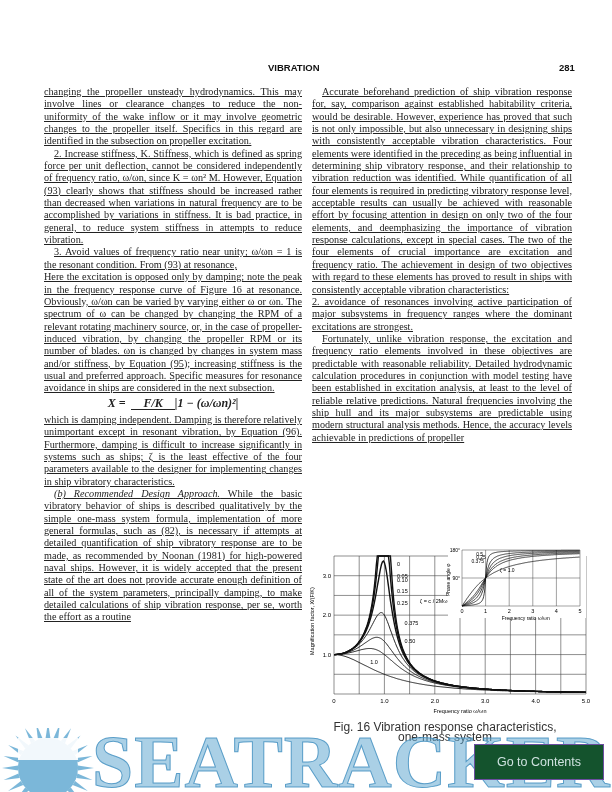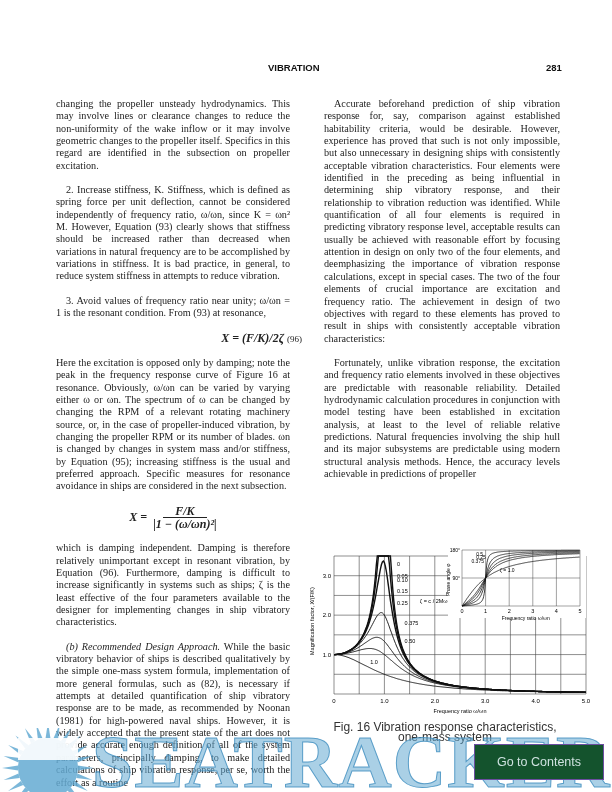--- a/index.html
+++ b/index.html
@@ -1,62 +1,62 @@
 <!DOCTYPE html>
 <html><head>
 <meta charset="utf-8">
 <style>
   html, body { margin: 0; padding: 0; background: #fff; }
   body { width: 612px; height: 792px; position: relative; overflow: hidden;
          font-family: "Liberation Serif", serif; color: #222; }
   .hdr { position: absolute; top: 62px; font-family: "Liberation Sans", sans-serif;
          font-weight: bold; font-size: 9.5px; color: #111; }
   .col { position: absolute; font-size: 10.2px; line-height: 12.35px; text-align: justify; }
-  .col p { margin: 12px; }
+  .col p { margin: 0; text-decoration: underline; }
   .ind { text-indent: 10px; }
   .eq { text-align: right; font-weight: bold; font-style: italic; font-size: 12px; margin: 4px 0 6px 0; }
   .eq .num { font-style: normal; font-weight: normal; font-size: 9px; }
   .frac { display: flex; justify-content: center; align-items: center; margin: 2px 0 4px 0; font-style: italic; font-weight: bold; font-size: 12px; }
-  .frac .f { display: inline-flex; flex-direction: column; align-items: center; margin-left: 6px; }
+  .frac .f { display: inline-flex; flex-direction: row; align-items: center; margin-left: 6px; }
   .frac .f .n { border-bottom: 1px solid #222; padding: 0 12px; }
   .figure { position: absolute; left: 306px; top: 548px; width: 290px; height: 170px; }
   .caption { position: absolute; left: 330px; top: 722px; width: 230px; text-align: center;
              font-family: "Liberation Sans", sans-serif; font-size: 12px; color: #333; line-height: 10px; }
   .watermark { position: absolute; left: 0; top: 728px; width: 612px; height: 64px; pointer-events: none; }
   .wm-text { position: absolute; left: 92px; top: 720px; font-family: "Liberation Serif", serif; font-weight: bold;
              font-size: 74px; letter-spacing: 1px; color: rgba(100,170,210,0.55); -webkit-text-stroke: 1px rgba(60,140,190,0.8); white-space: nowrap; }
   .goto { position: absolute; left: 474px; top: 744px; width: 128px; height: 34px; background: #14532d;
           border: 1px solid #6b4ea0; color: #cfe2e0; font-family: "Liberation Sans", sans-serif; font-size: 12.5px;
           display: flex; align-items: center; justify-content: center; cursor: pointer; }
 </style>
 </head>
 <body>
 
 <div class="hdr" style="left:268px;text-align:right;">VIBRATION</div>
-<div class="hdr" style="left:546px;">281</div>
+<div class="hdr" style="left:559px;">281</div>
 
 <div class="col" style="left:44px; top:86px; width:258px;">
   <p>changing the propeller unsteady hydrodynamics. This may involve lines or clearance changes to reduce the non-uniformity of the wake inflow or it may involve geometric changes to the propeller itself. Specifics in this regard are identified in the subsection on propeller excitation.</p>
   <p class="ind">2.   Increase stiffness, K. Stiffness, which is defined as spring force per unit deflection, cannot be considered independently of frequency ratio, ω/ωn, since K = ωn² M. However, Equation (93) clearly shows that stiffness should be increased rather than decreased when variations in natural frequency are to be accomplished by variations in stiffness. It is bad practice, in general, to reduce system stiffness in attempts to reduce vibration.</p>
   <p class="ind">3.   Avoid values of frequency ratio near unity; ω/ωn = 1 is the resonant condition. From (93) at resonance,</p>
-  <div class="eq"><span>X = (F/K)/2ζ</span> <span class="num">(96)</span></div>
   <p>Here the excitation is opposed only by damping; note the peak in the frequency response curve of Figure 16 at resonance. Obviously, ω/ωn can be varied by varying either ω or ωn. The spectrum of ω can be changed by changing the RPM of a relevant rotating machinery source, or, in the case of propeller-induced vibration, by changing the propeller RPM or its number of blades. ωn is changed by changes in system mass and/or stiffness, by Equation (95); increasing stiffness is the usual and preferred approach. Specific measures for resonance avoidance in ships are considered in the next subsection.</p>
   <div class="frac">
     <span>X =</span>
     <span class="f">
         <span class="n">F/K</span>
         <span>|1 − (ω/ωn)²|</span>
       </span>
   </div>
   <p>which is damping independent. Damping is therefore relatively unimportant except in resonant vibration, by Equation (96). Furthermore, damping is difficult to increase significantly in systems such as ships; ζ is the least effective of the four parameters available to the designer for implementing changes in ship vibratory characteristics.</p>
   <p class="ind"><i>(b) Recommended Design Approach.</i><span> While the basic vibratory behavior of ships is described qualitatively by the simple one-mass system formula, implementation of more general formulas, such as (82), is necessary if attempts at detailed quantification of ship vibratory response are to be made, as recommended by Noonan (1981) for high-powered naval ships. However, it is widely accepted that the present state of the art does not provide accurate enough definition of all of the system parameters, principally damping, to make detailed calculations of ship vibration response, per se, worth the effort as a routine</span></p>
 </div>
 
 <div class="col" style="left:312px; top:86px; width:260px;">
   <p class="ind">Accurate beforehand prediction of ship vibration response for, say, comparison against established habitability criteria, would be desirable. However, experience has proved that such is not only impossible, but also unnecessary in designing ships with consistently acceptable vibration characteristics. Four elements were identified in the preceding as being influential in determining ship vibratory response, and their relationship to vibration reduction was identified. While quantification of all four elements is required in predicting vibratory response level, acceptable results can usually be achieved with reasonable effort by focusing attention in design on only two of the four elements, and deemphasizing the importance of vibration response calculations, except in special cases. The two of the four elements of crucial importance are excitation and frequency ratio. The achievement in design of two objectives with regard to these elements has proved to result in ships with consistently acceptable vibration characteristics:</p>
+  <p>2.   avoidance of resonances involving active participation of major subsystems in frequency ranges where the dominant excitations are strongest.</p>
   <p class="ind">Fortunately, unlike vibration response, the excitation and frequency ratio elements involved in these objectives are predictable with reasonable reliability. Detailed hydrodynamic calculation procedures in conjunction with model testing have been established in excitation analysis, at least to the level of reliable relative predictions. Natural frequencies involving the ship hull and its major subsystems are predictable using modern structural analysis methods. Hence, the accuracy levels achievable in predictions of propeller</p>
 </div>
 
 <svg class="figure" viewBox="0 0 290 170" id="fig">
   <g id="main">
       <line x1="28" y1="8" x2="28" y2="146" stroke="#444" stroke-width="0.6"></line>
       <line x1="53.2" y1="8" x2="53.2" y2="146" stroke="#444" stroke-width="0.6"></line>
       <line x1="78.4" y1="8" x2="78.4" y2="146" stroke="#444" stroke-width="0.6"></line>
       <line x1="103.6" y1="8" x2="103.6" y2="146" stroke="#444" stroke-width="0.6"></line>
       <line x1="128.8" y1="8" x2="128.8" y2="146" stroke="#444" stroke-width="0.6"></line>

